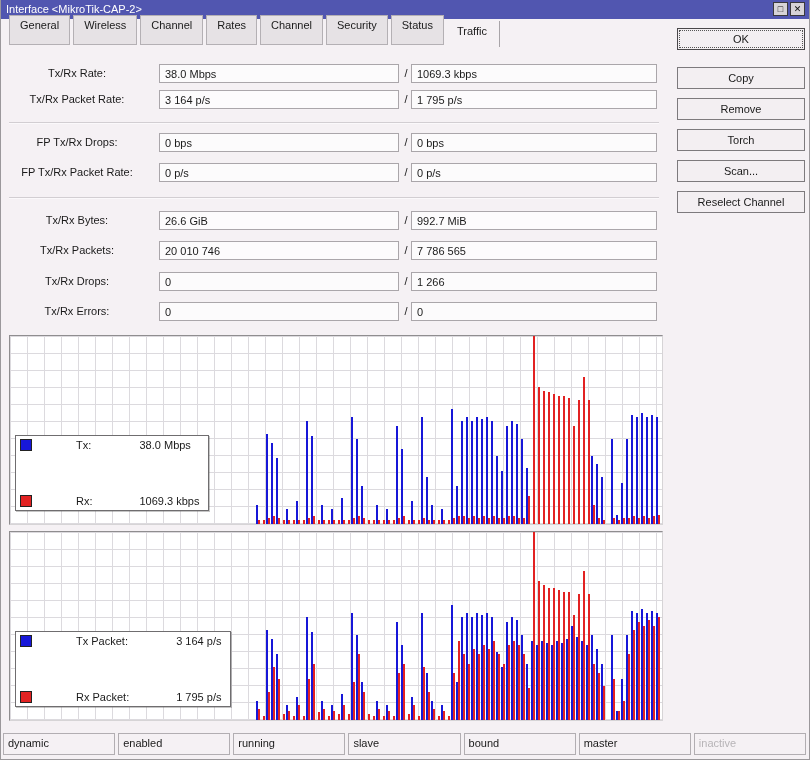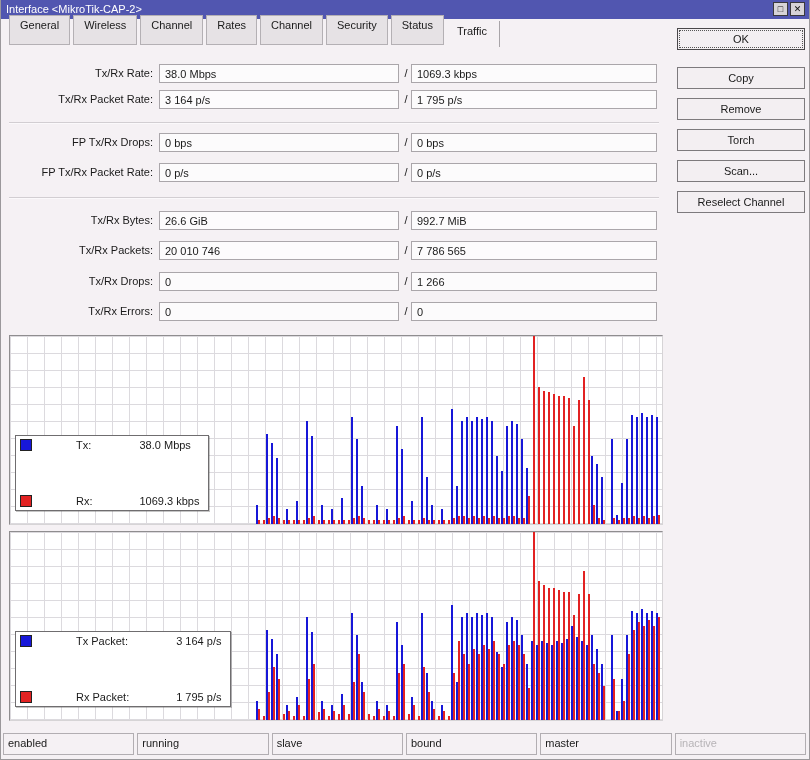--- a/index.html
+++ b/index.html
@@ -18,21 +18,21 @@
   .tb-btn.max{right:21px;}
   .tb-btn.close{right:4px;font-weight:bold;}
   
   .tabs{position:absolute;left:8px;top:23px;display:flex;gap:3px;height:22px;align-items:flex-end;}
   .tab{background:#e6e2e5;border:1px solid #b4b0b4;box-sizing:border-box;height:30px;line-height:18px;
     padding:0 10px;cursor:default;}
   .tab.active{background:transparent;border:none;border-right:1px solid #a8a4a8;height:26px;line-height:20px;
     padding:0 12px 0 10px;position:relative;top:2px;}
   
   .frow{position:absolute;left:0;height:19px;width:670px;}
-  .flabel{position:absolute;left:0;top:0;width:152px;text-align:right;line-height:19px;}
+  .flabel{position:absolute;left:0;top:0;width:152px;text-align:center;line-height:19px;}
   .fbox{position:absolute;top:0;height:19px;line-height:18px;box-sizing:border-box;background:#fcfbfc;
     border:1px solid #aaa6aa;padding-left:5px;}
   .fbox.b1{left:158px;width:240px;}
   .fbox.b2{left:410px;width:246px;}
   .fslash{position:absolute;left:400px;top:0;width:10px;text-align:center;line-height:19px;}
   .hsep{position:absolute;left:8px;width:650px;height:1px;background:#d2ced2;border-bottom:1px solid #fbf9fb;}
   
   .btn{position:absolute;left:676px;width:128px;height:22px;box-sizing:border-box;background:#f3eff2;
     border:1px solid #7d7a7d;text-align:center;line-height:20px;cursor:default;}
   .btn.default{border:1px solid #4a484a;outline:1px dotted #555;outline-offset:-3px;}
@@ -432,20 +432,21 @@
           <div class="llabel">Tx Packet:</div>
           <div class="lval">3 164 p/s</div>
           <div class="swatch" style="background: rgb(226, 34, 34);"></div>
           <div class="llabel">Rx Packet:</div>
           <div class="lval">1 795 p/s</div>
         </div>
       </div>
     </div>
 
   <div class="statusbar" id="statusbar">
+      <div class="scell">dynamic</div>
       <div class="scell">enabled</div>
       <div class="scell">running</div>
       <div class="scell">slave</div>
       <div class="scell">bound</div>
       <div class="scell">master</div>
       <div class="scell muted">inactive</div>
     </div>
 </div>
 
 </body></html>

